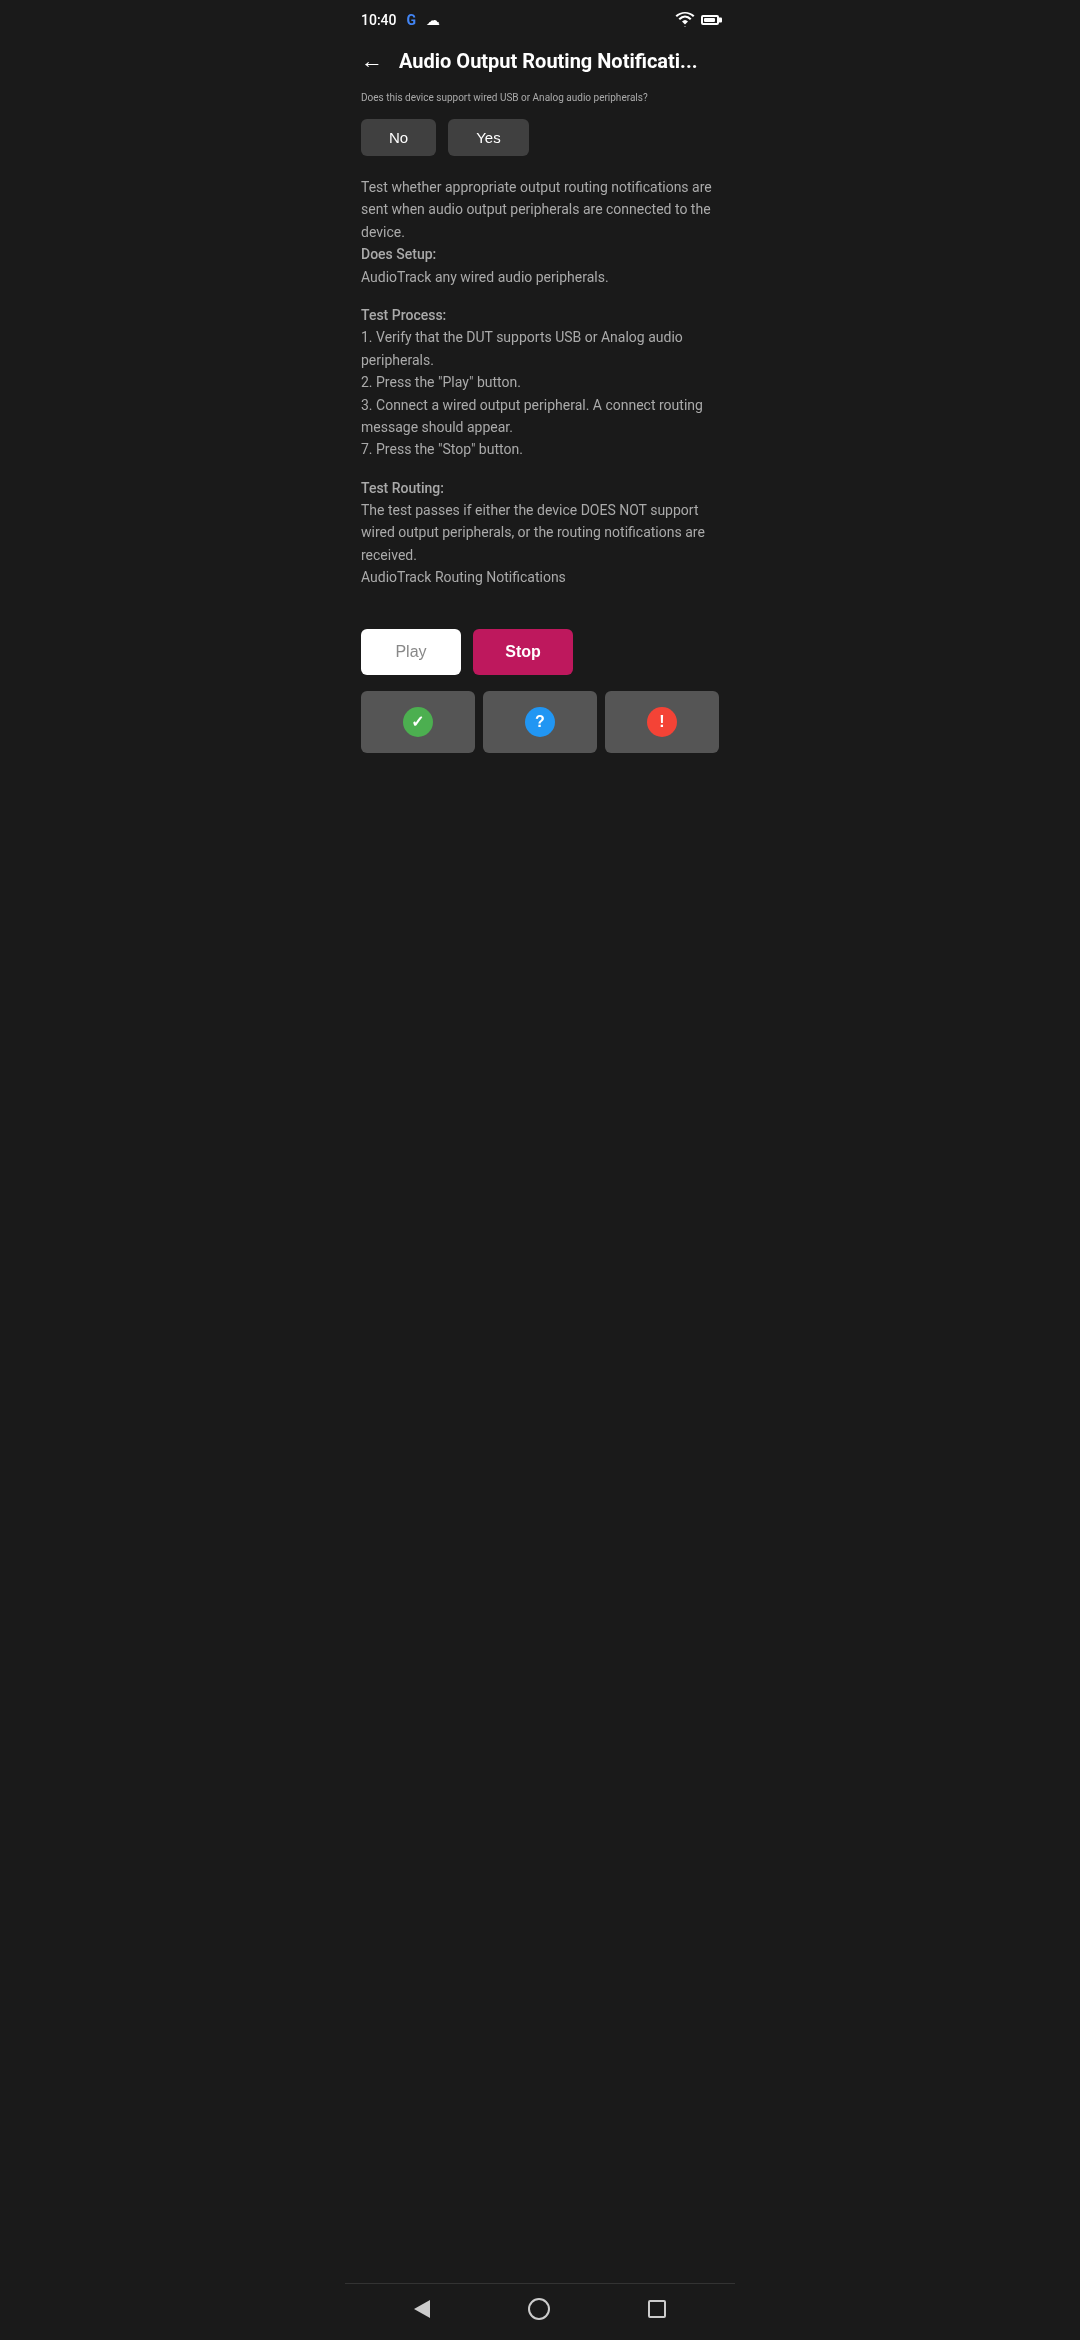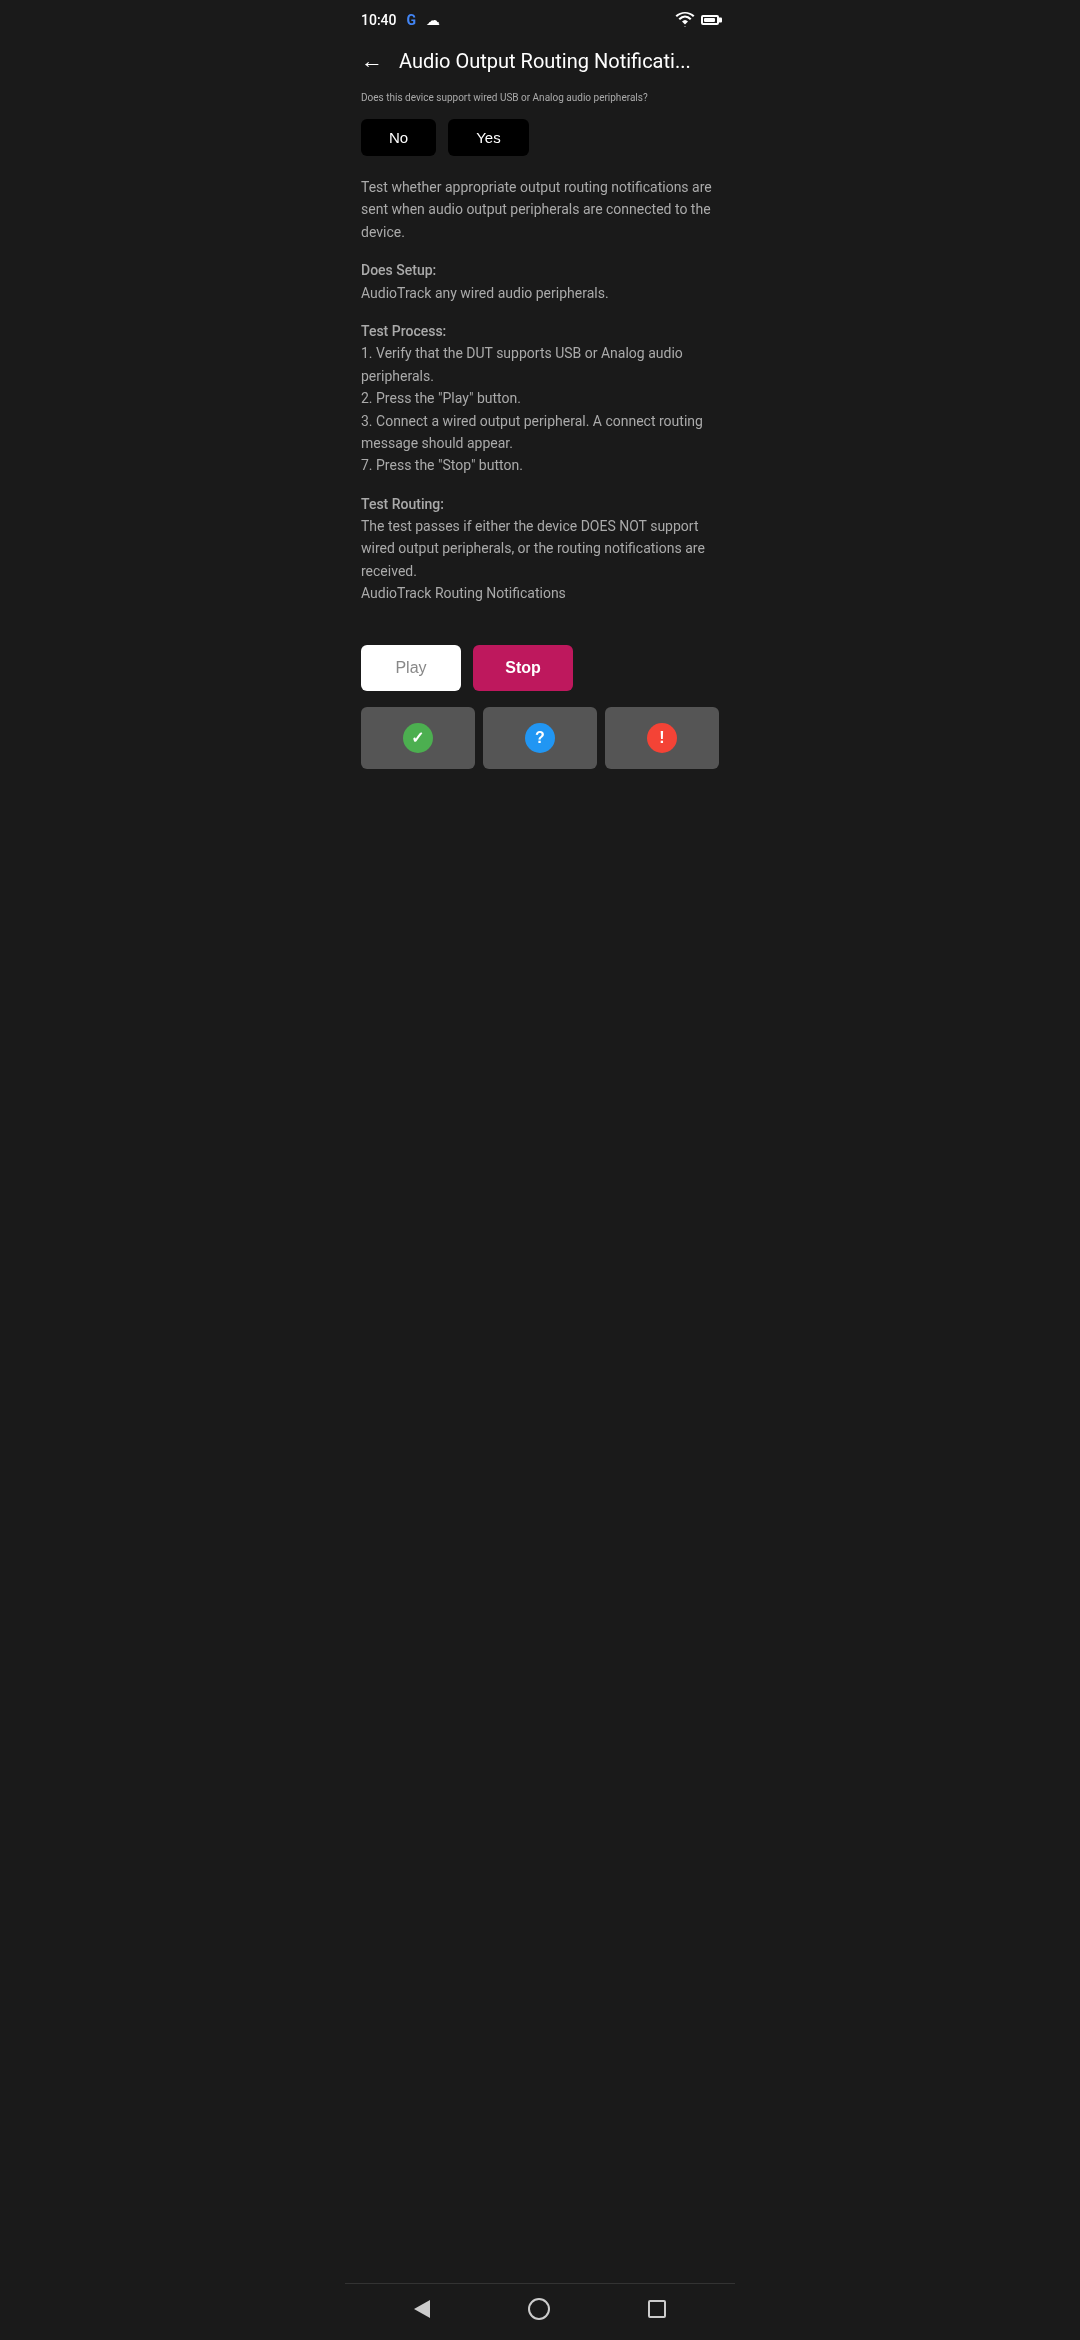--- a/index.html
+++ b/index.html
@@ -85,21 +85,21 @@
       color: #ffffff;
       font-size: 22px;
       cursor: pointer;
       display: flex;
       align-items: center;
     }
 
     .header-title {
       color: #ffffff;
       font-size: 20px;
-      font-weight: 400;
+      font-weight: 700;
       flex: 1;
       overflow: hidden;
       text-overflow: ellipsis;
       white-space: nowrap;
     }
 
     .content {
       padding: 0 16px;
     }
 
@@ -110,35 +110,35 @@
       margin-bottom: 14px;
     }
 
     .button-row {
       display: flex;
       gap: 12px;
       margin-bottom: 20px;
     }
 
     .btn-no, .btn-yes {
-      background-color: #000000;
+      background-color: #404040;
       color: #ffffff;
       border: none;
       border-radius: 6px;
       padding: 10px 28px;
       font-size: 15px;
       font-weight: 500;
       cursor: pointer;
     }
 
     .description-text {
       color: #aaaaaa;
       font-size: 14px;
       line-height: 1.6;
-      margin-bottom: 16px;
+      margin-bottom: 0;
     }
 
     .section-label {
       color: #aaaaaa;
       font-size: 14px;
       font-weight: 500;
       line-height: 1.6;
     }
 
     .section-content {

